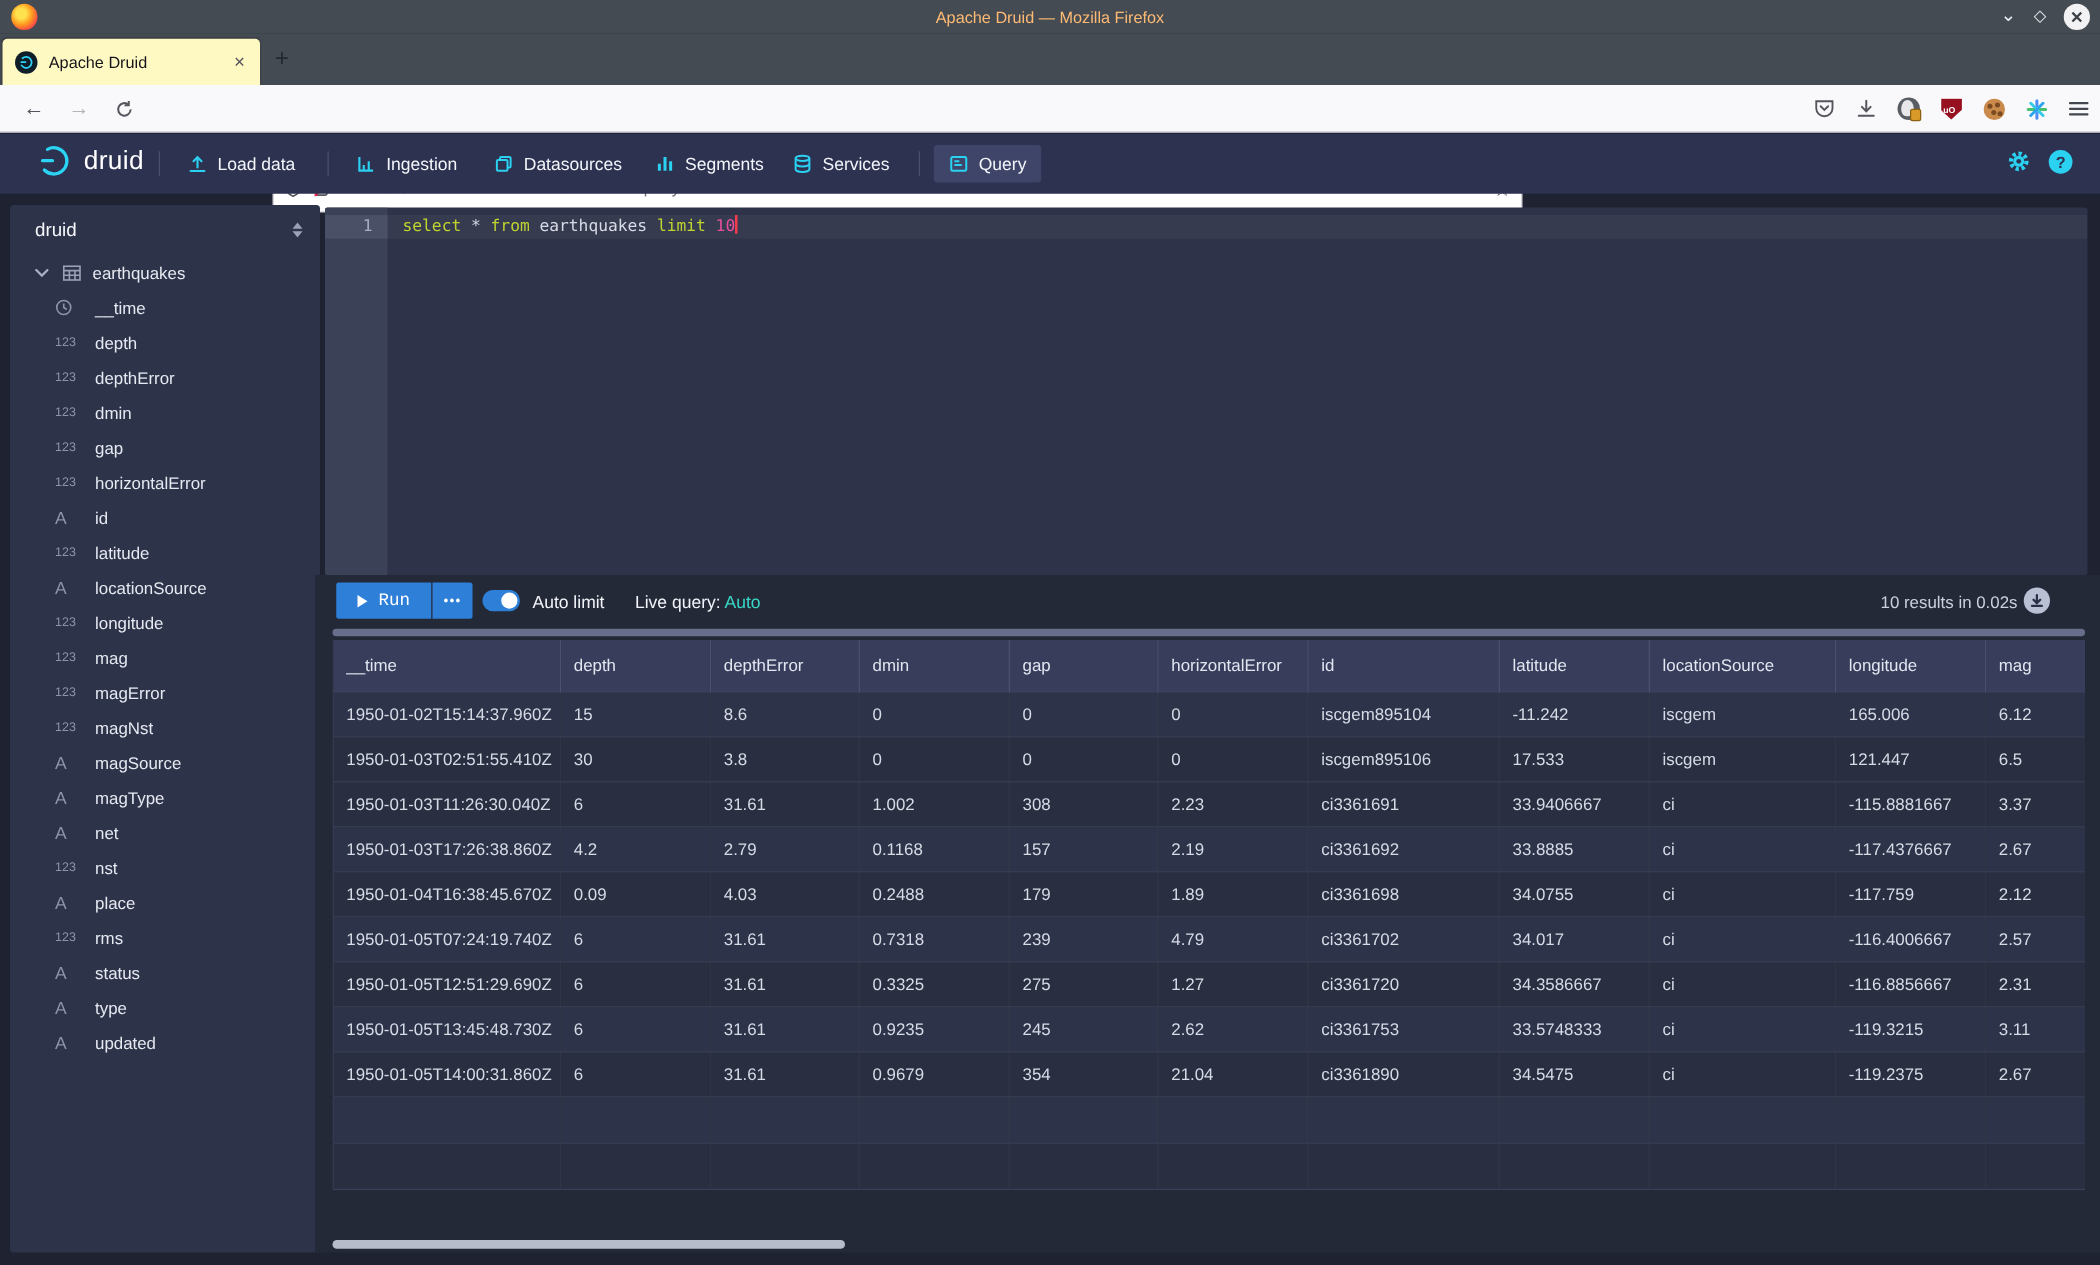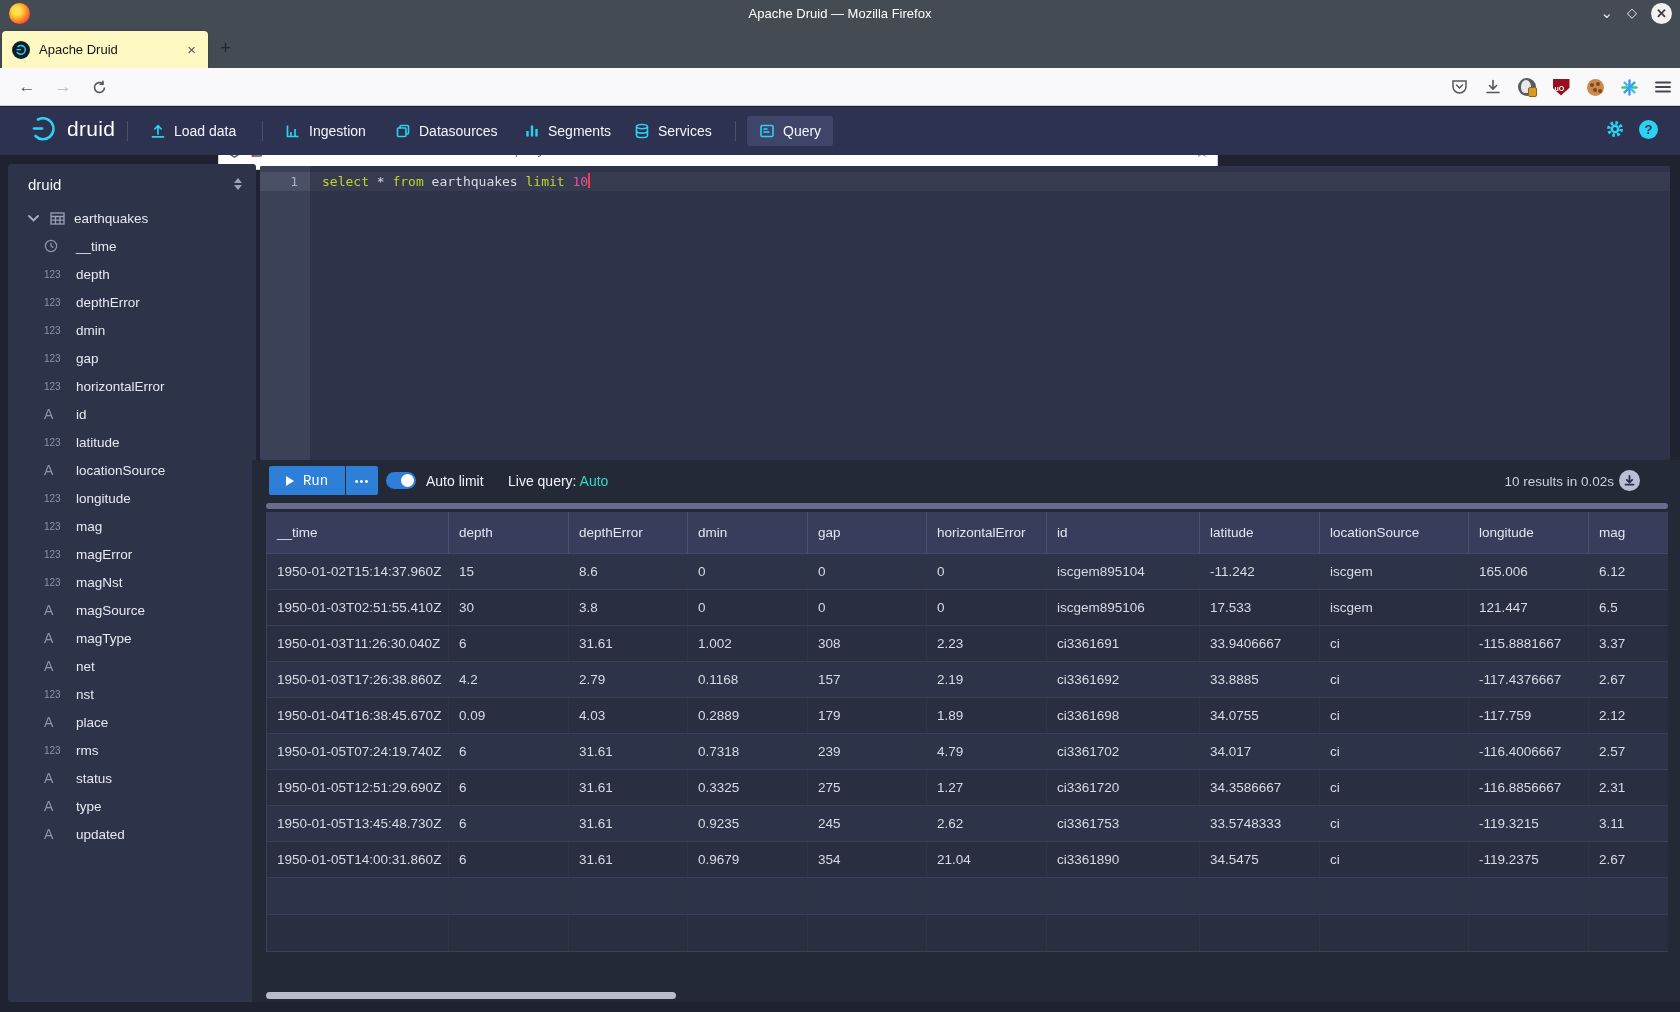--- a/index.html
+++ b/index.html
@@ -4,21 +4,21 @@
 <style>
   * { margin:0; padding:0; box-sizing:border-box; }
   html,body { width:1680px; height:1012px; overflow:hidden; background:#1e2231;
               font-family:"Liberation Sans", sans-serif; }
   #app { position:relative; width:1680px; height:1012px; background:var(--page,#1e2231); }
 
   
   .titlebar { position:absolute; left:0; top:0; width:1680px; height:27px; background:#454b52; }
   .ff-logo { position:absolute; left:9px; top:3px; width:21px; height:21px; border-radius:50%;
              background:radial-gradient(circle at 38% 38%, #ffe14d 0 22%, #ff9a1f 48%, #ff5043 72%, #c2258f 100%); }
-  .win-title { position:absolute; left:50%; top:6px; transform:translateX(-50%); color:#ffffff; font-size:13px; }
+  .win-title { position:absolute; left:50%; top:6px; transform:translateX(-50%); color:#fdba74; font-size:13px; }
   .win-controls { position:absolute; right:8px; top:2px; display:flex; align-items:center; gap:14px; }
   .win-min { color:#e8eaed; font-size:15px; line-height:22px; }
   .win-max { color:#e8eaed; font-size:13px; line-height:22px; }
   .win-close { width:21px; height:21px; border-radius:50%; background:#f2f2f4; color:#3c4046; font-size:13px;
                display:flex; align-items:center; justify-content:center; font-weight:bold; }
 
   .tabbar { position:absolute; left:0; top:27px; width:1680px; height:41px; background:#454b52; }
   .tab { position:absolute; left:2px; top:4px; width:206px; height:37px; background:#fef9c3; border-radius:4px 4px 0 0;
          display:flex; align-items:center; padding:0 10px; box-shadow:0 0 2px rgba(0,0,0,.35); }
   .favicon { width:18px; height:18px; border-radius:50%; background:#0f1e29; display:flex; align-items:center; justify-content:center; flex:0 0 18px; }
@@ -583,21 +583,21 @@
               <td>ci3361692</td>
               <td>33.8885</td>
               <td>ci</td>
               <td>-117.4376667</td>
               <td>2.67</td>
             </tr>
             <tr class="even">
               <td>1950-01-04T16:38:45.670Z</td>
               <td>0.09</td>
               <td>4.03</td>
-              <td>0.2889</td>
+              <td>0.2488</td>
               <td>179</td>
               <td>1.89</td>
               <td>ci3361698</td>
               <td>34.0755</td>
               <td>ci</td>
               <td>-117.759</td>
               <td>2.12</td>
             </tr>
             <tr class="odd">
               <td>1950-01-05T07:24:19.740Z</td>

